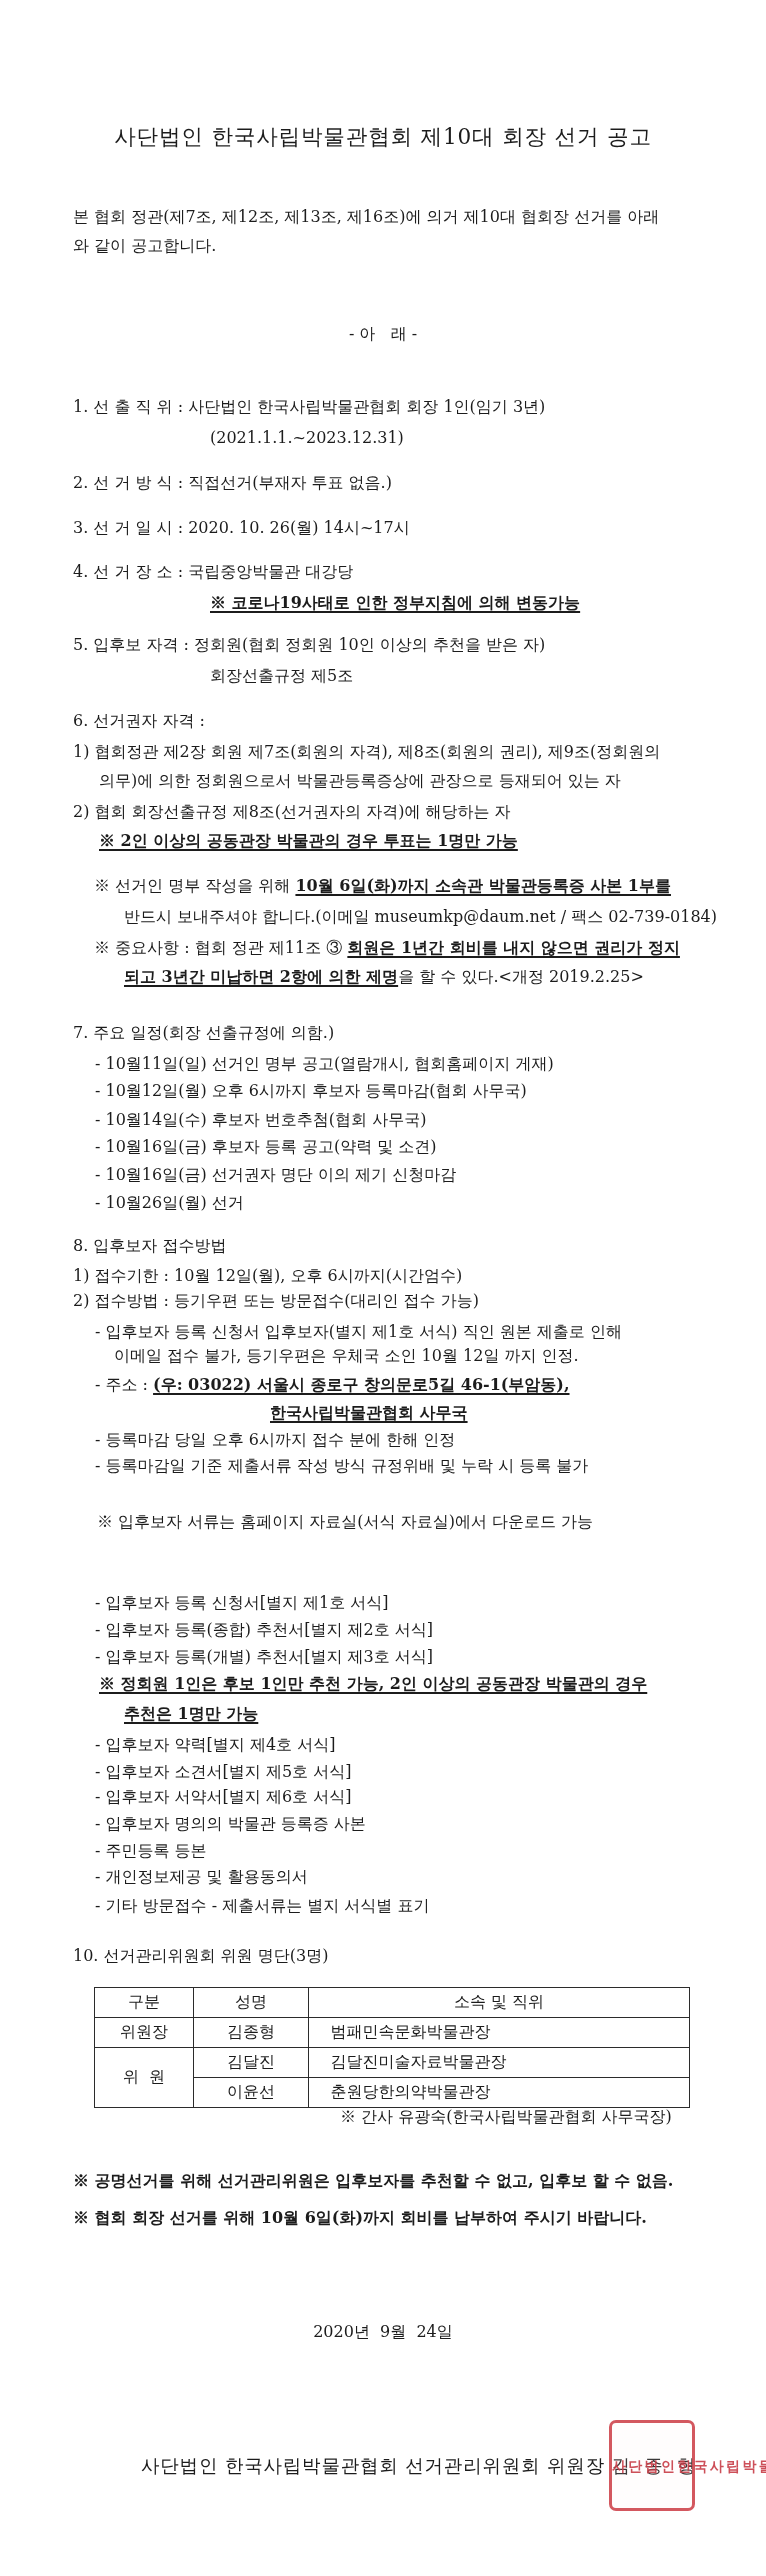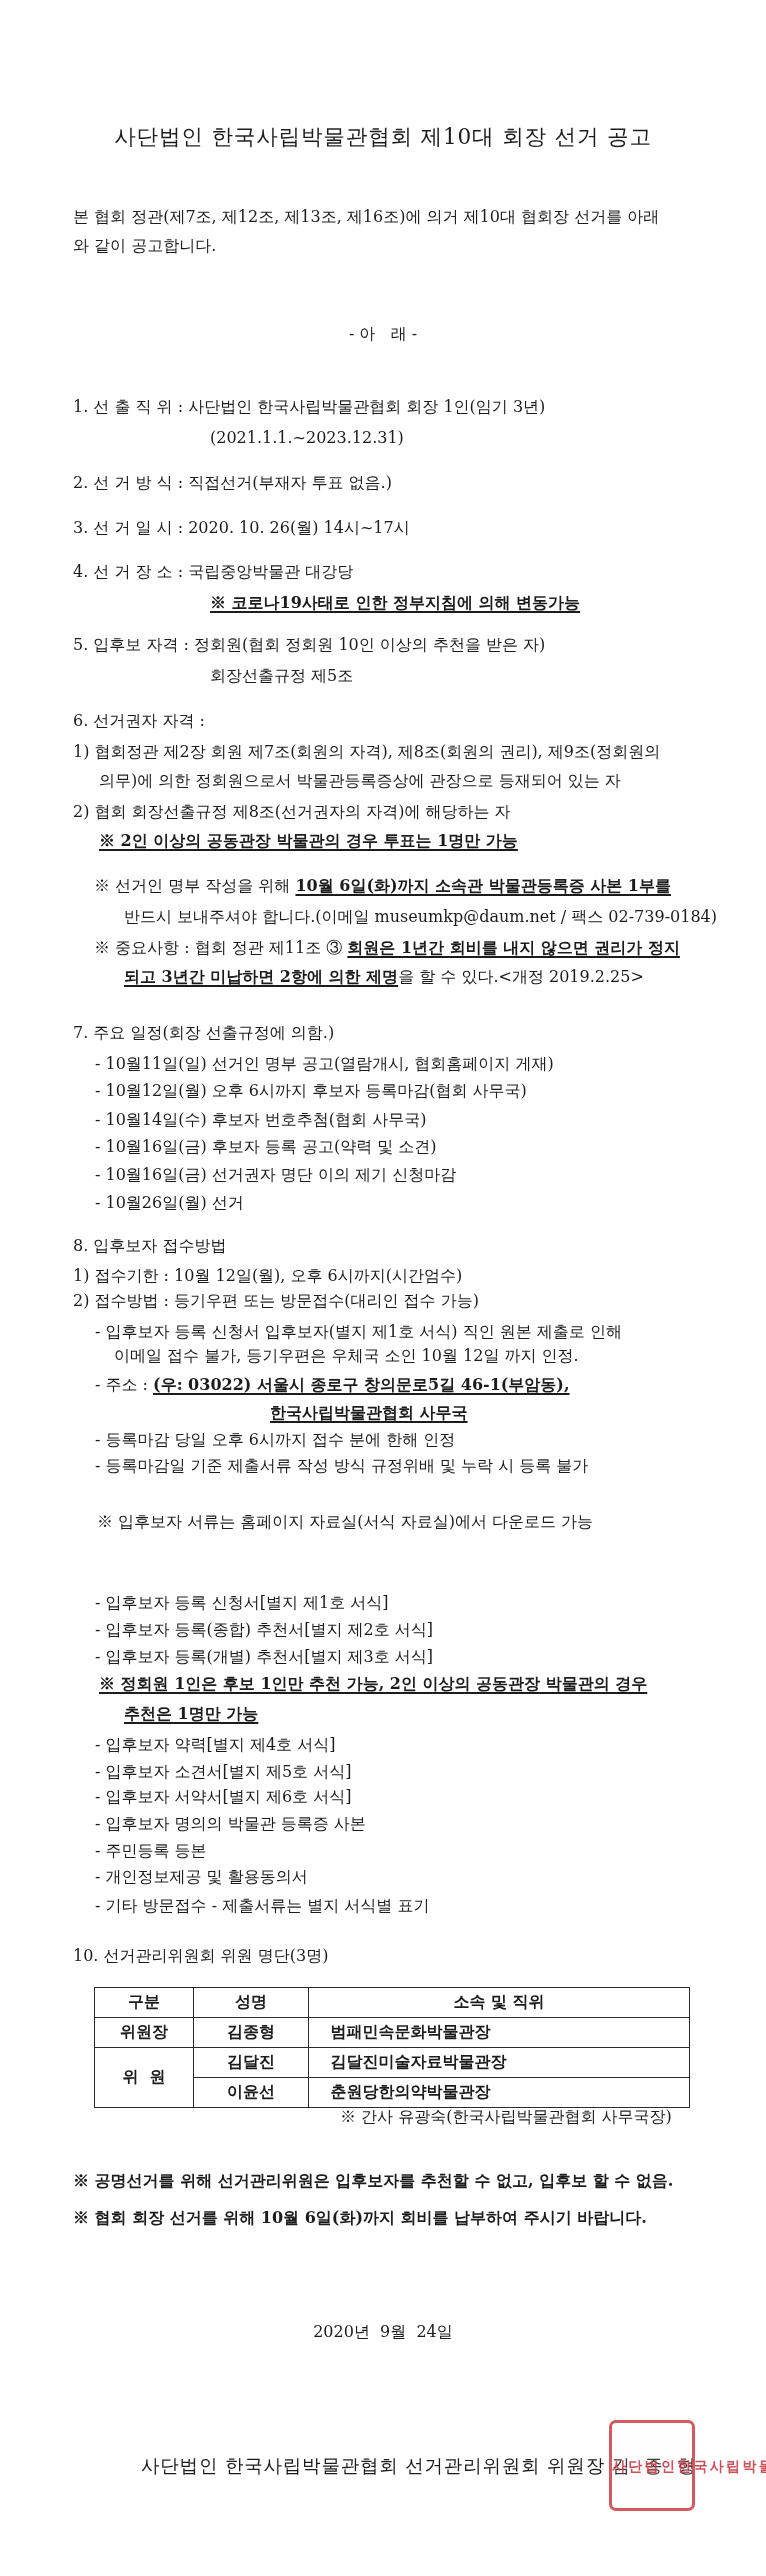--- a/index.html
+++ b/index.html
@@ -10,21 +10,21 @@
   }
   .ln { position:absolute; font-size:16px; line-height:20px; white-space:pre; }
   .c  { left:0; width:100%; text-align:center; }
   .b  { font-weight:bold; }
   .bu { font-weight:bold; text-decoration:underline; text-decoration-thickness:1.5px; text-underline-offset:3.1px; }
   .title { font-size:21.6px; font-weight:normal; letter-spacing:0.8px; }
   .sig { font-size:18.5px; letter-spacing:0.8px; }
 
   table.roster { position:absolute; left:94px; top:1987px; border-collapse:collapse; table-layout:fixed; }
   .roster th, .roster td {
-    border:1.5px solid #2b2b2b; font-size:16px; font-weight:bold;
+    border:1.5px solid #2b2b2b; font-size:16px; font-weight:normal;
     text-align:center; padding:0; white-space:pre; height:29px;
   }
   .roster .col-role { width:98px; }
   .roster .col-name { width:114px; }
   .roster .col-org  { width:380px;margin-top:11px; }
   .roster td.org { text-align:left; padding-left:21.6px; }
 
   .stamp {
     position:absolute; left:609px; top:2420px; width:80px; height:85px;
     border:3.9px solid #d04a52; border-radius:7px;

